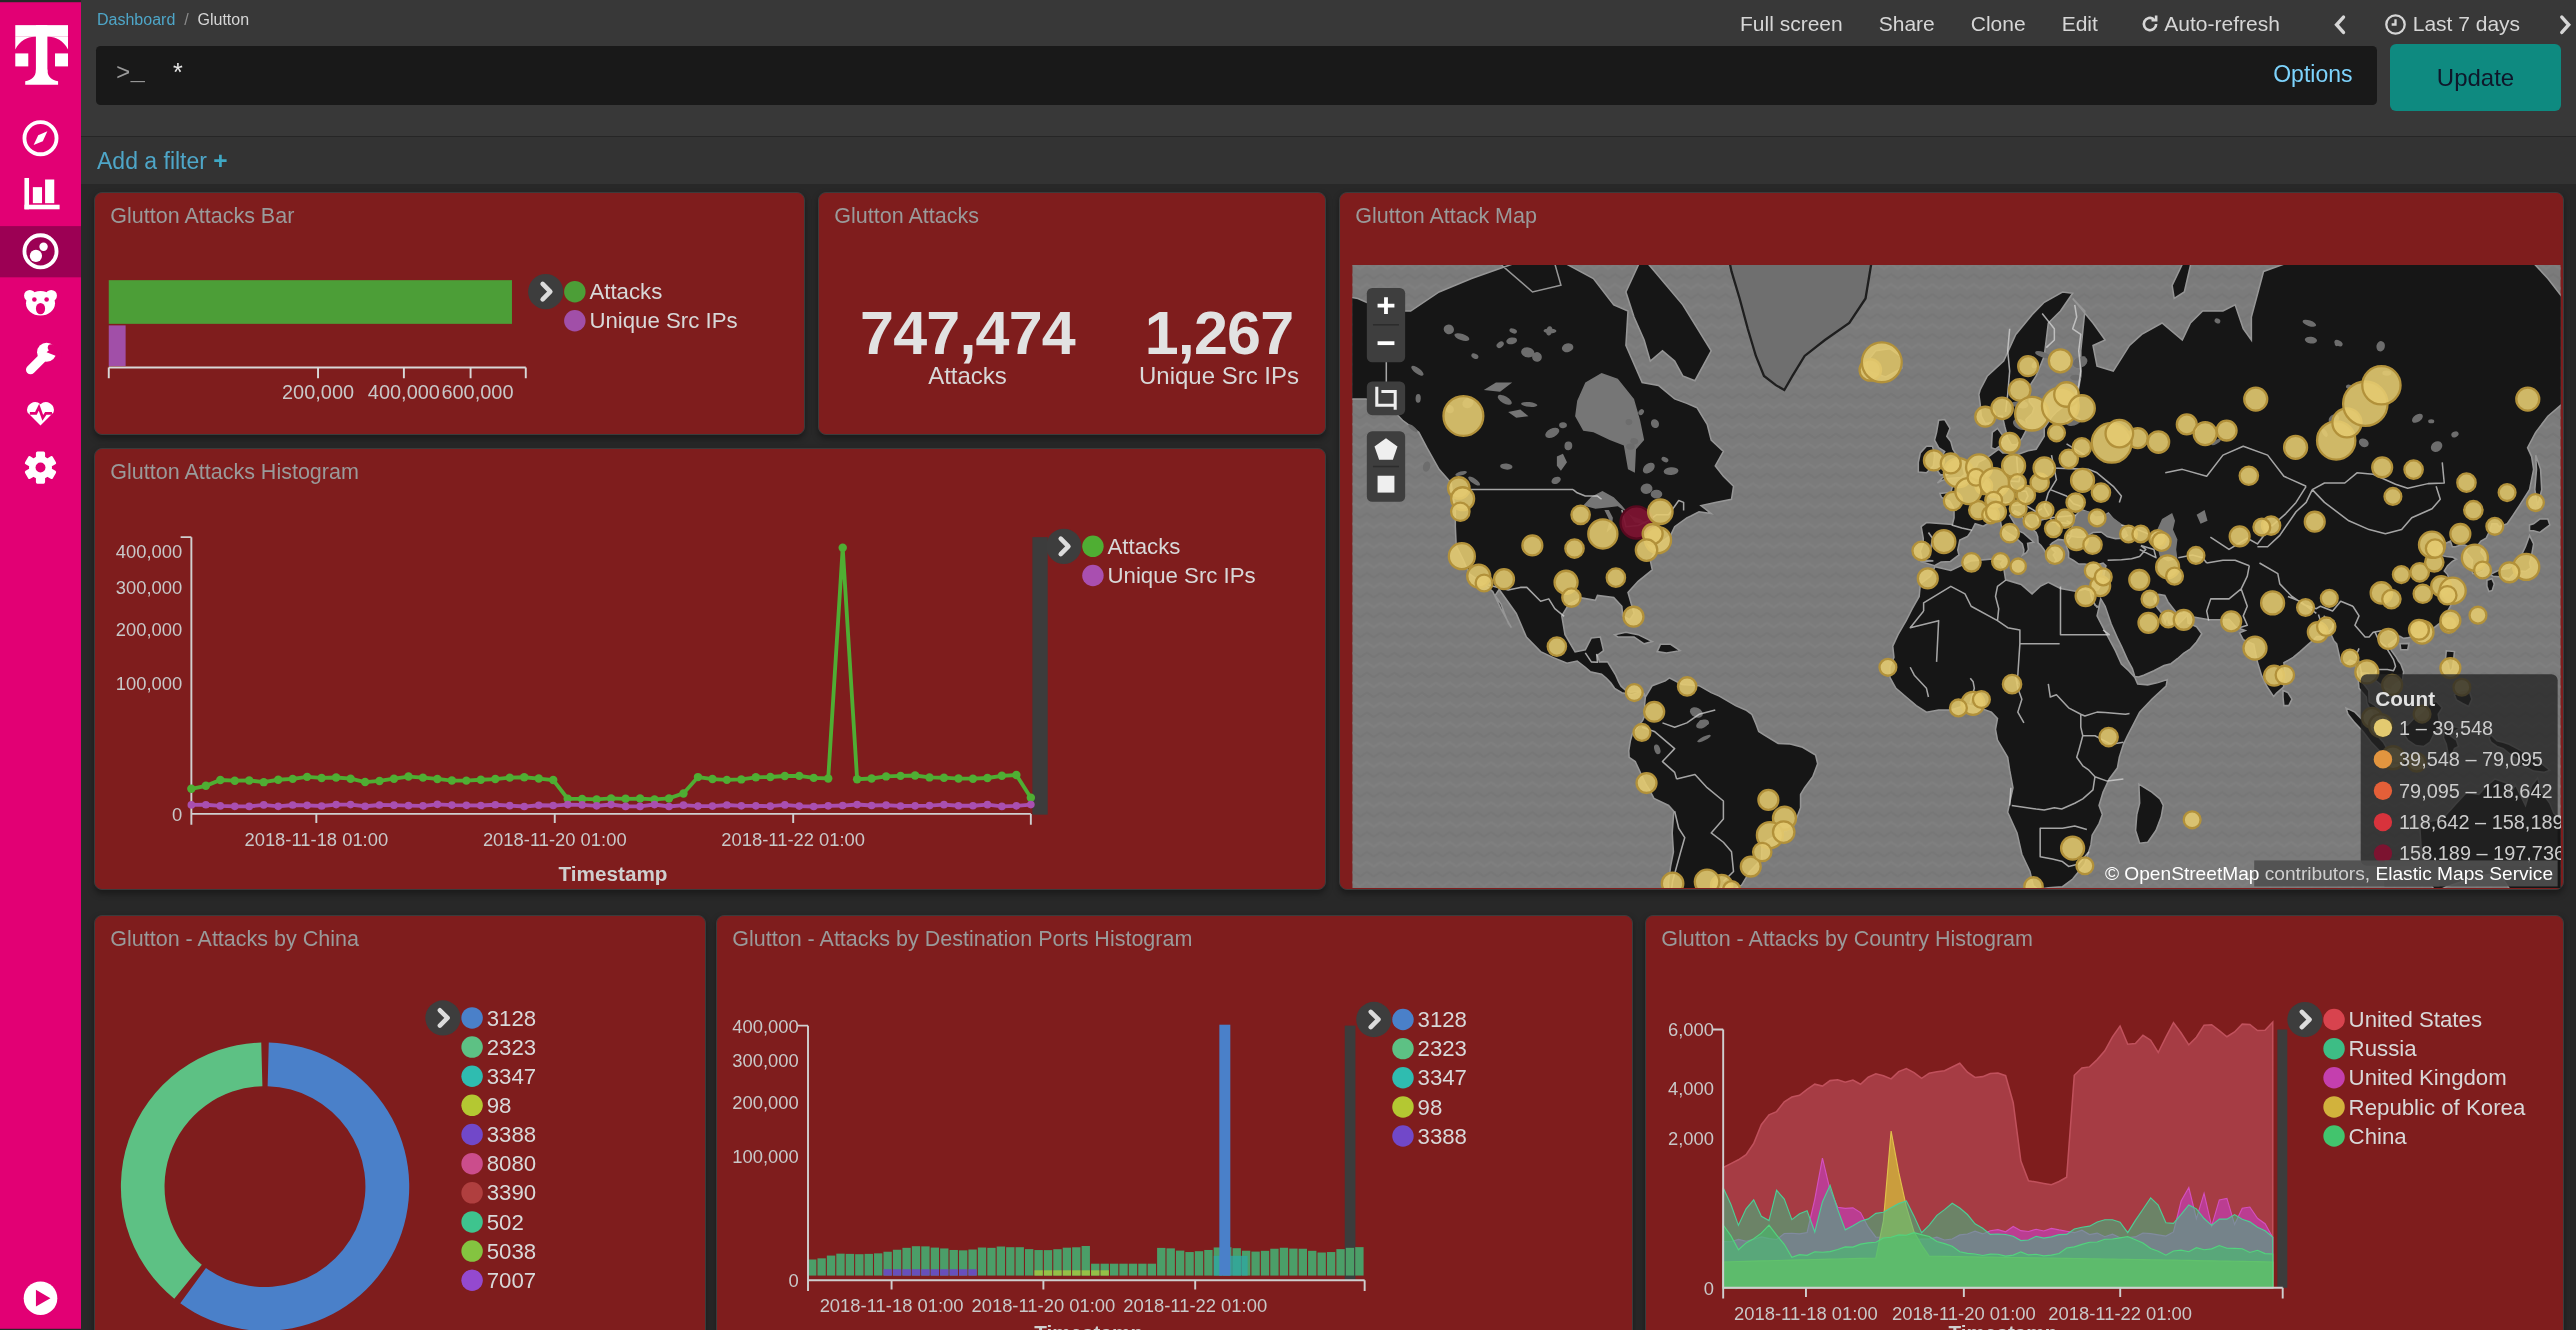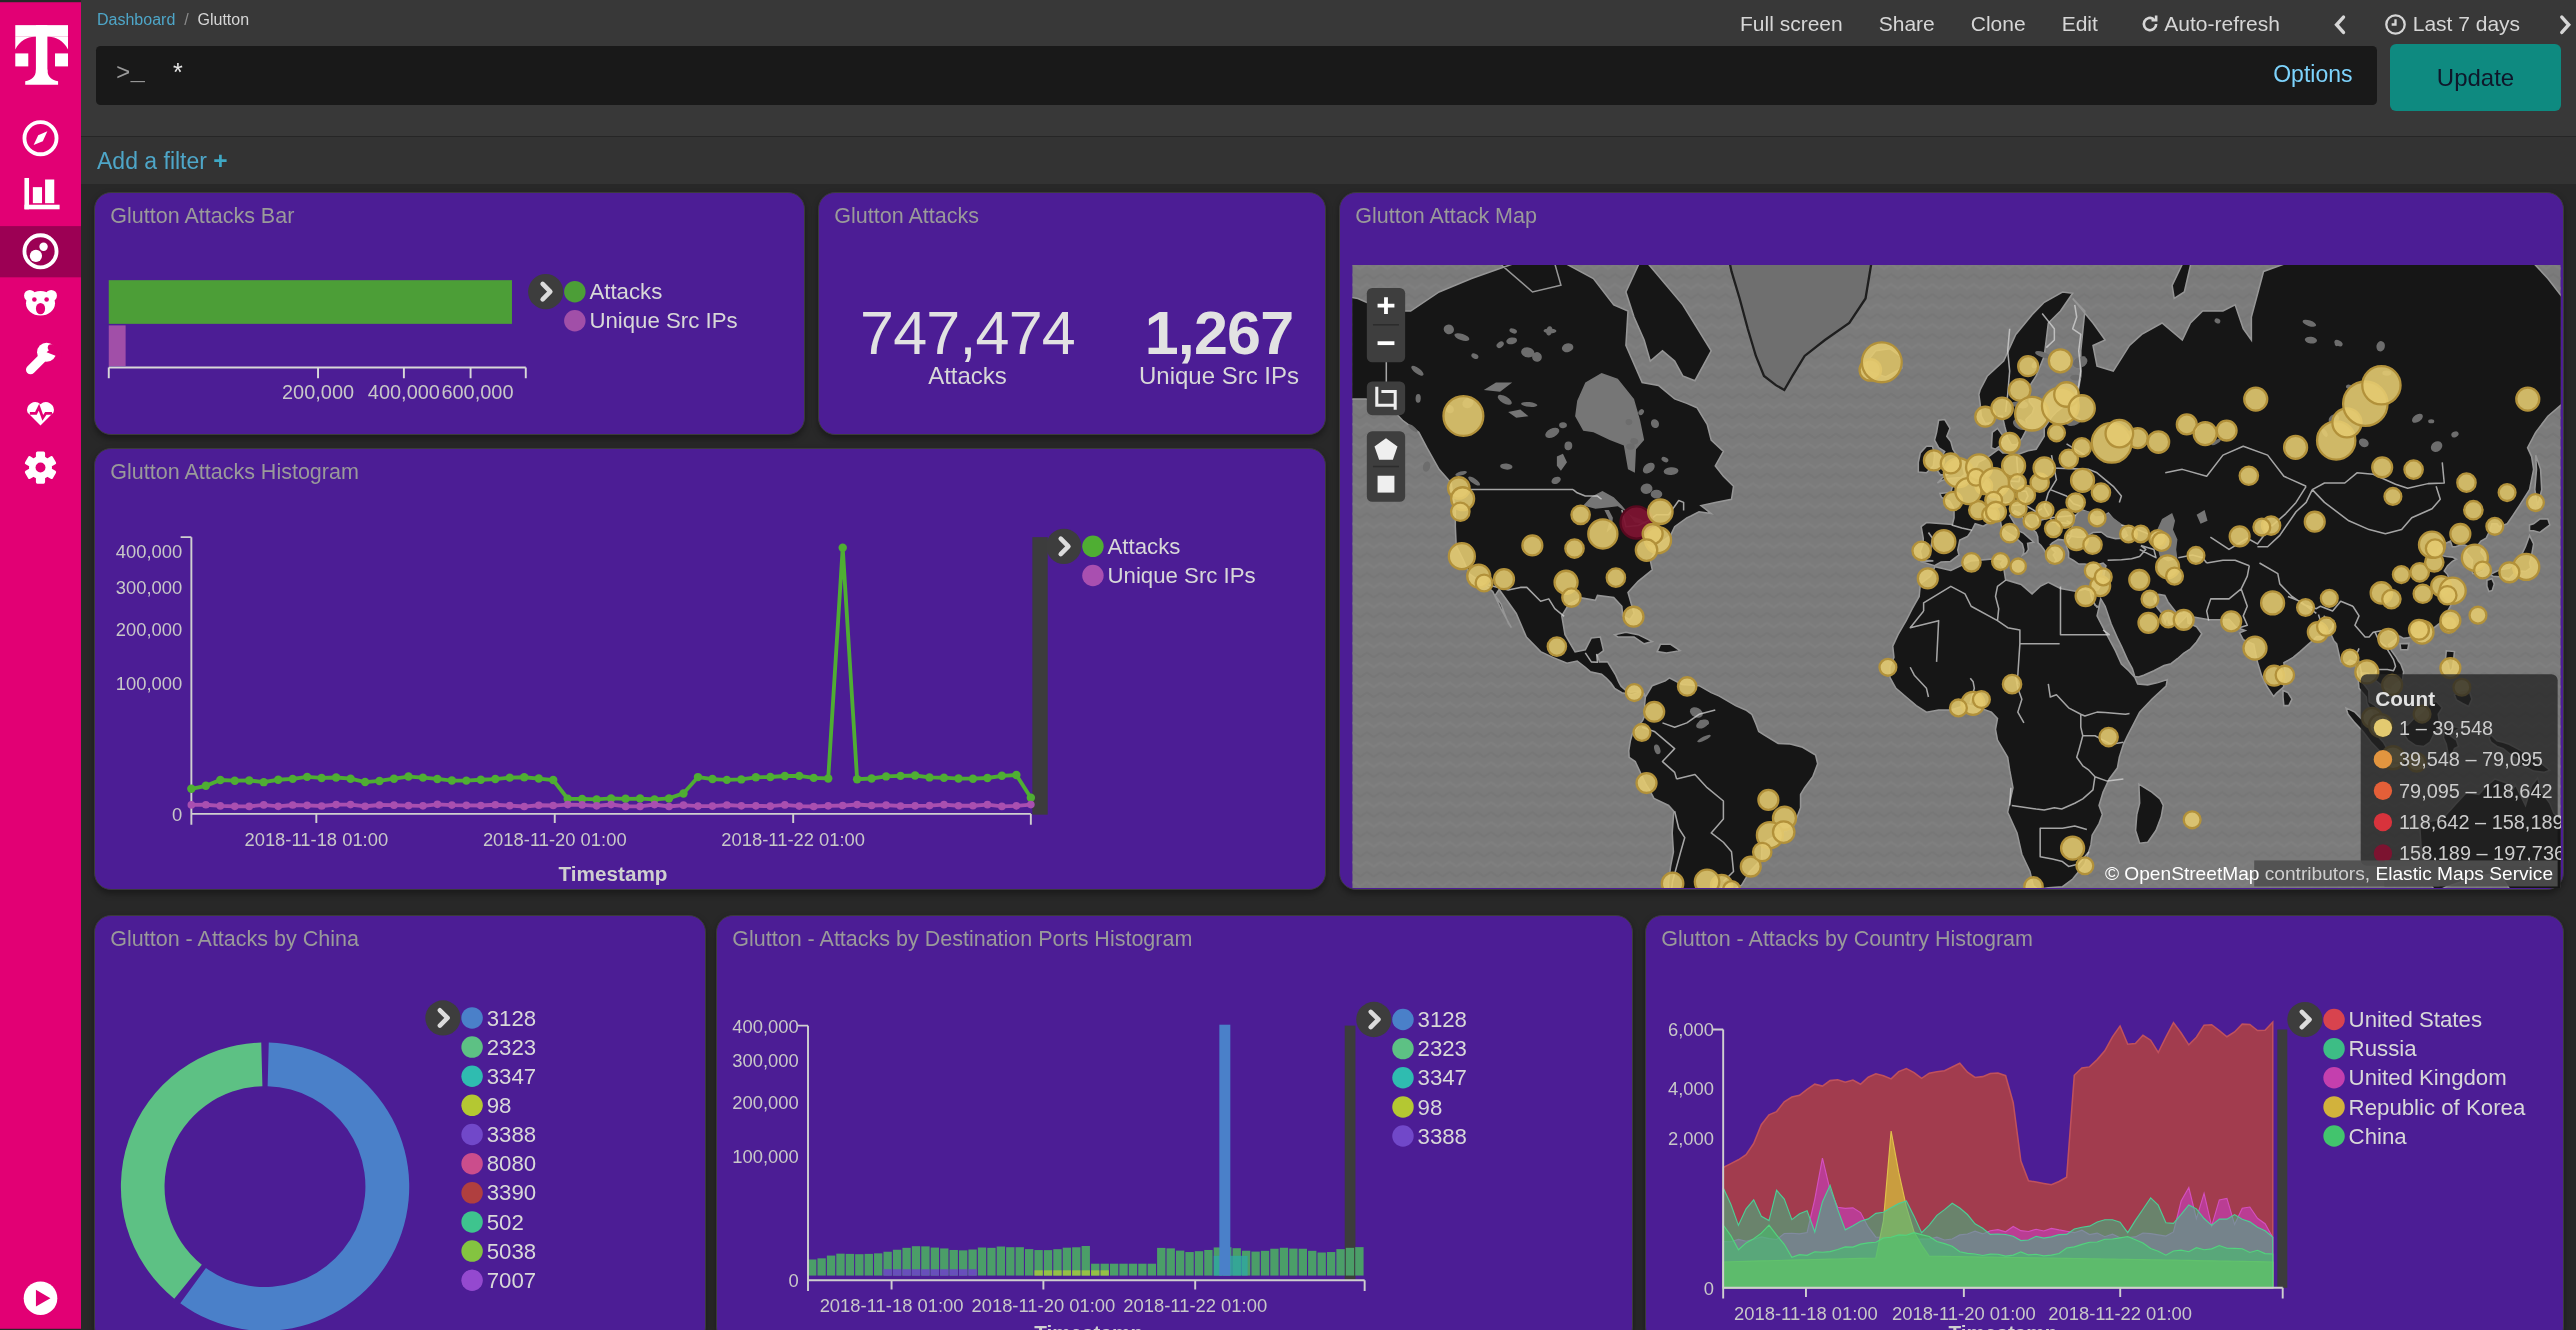--- a/index.html
+++ b/index.html
@@ -1,17 +1,17 @@
 <!DOCTYPE html>
 <html style="font-size:12.3px"><head><meta charset="utf-8"><title>Glutton - Kibana</title>
 <style>
 *{margin:0;padding:0;box-sizing:border-box}
 html,body{width:2576px;height:1331px;overflow:hidden;background:#282828;font-family:"Liberation Sans",sans-serif}
 #root{position:relative;width:2576px;height:1331px}
-.panel{position:absolute;background:#4c1d95;border:1.5px solid #3b3b3b;border-radius:17px;box-shadow:0 3.1px 6.1px rgba(0,0,0,0.35)}
+.panel{position:absolute;background:#7f1d1d;border:1.5px solid #3b3b3b;border-radius:8px;box-shadow:0 3.1px 6.1px rgba(0,0,0,0.35)}
 .ptitle{position:absolute;left:15.3px;top:10.7px;font-size:21.5px;color:#9a9a9a;white-space:nowrap}
 svg text{font-family:"Liberation Sans",sans-serif}
 </style></head><body>
 <div id="root">
 <div style="position:absolute;left:81px;top:0;width:2495px;height:136px;background:#383838"></div>
     <div style="position:absolute;left:81px;top:136px;width:2495px;height:48px;background:#333333;border-top:1.5px solid #262626"></div>
     <div style="position:absolute;left:97px;top:10.7px;font-size:16px"><span style="color:#4ea6c8">Dashboard</span><span style="color:#8a8a8a"> &nbsp;/&nbsp; </span><span style="color:#d6d6d6">Glutton</span></div>
     <div style="position:absolute;left:1740px;top:12.3px;font-size:21px;color:#d6d6d6">
 <span>Full screen</span><span style="margin-left:36px">Share</span><span style="margin-left:36px">Clone</span><span style="margin-left:36px">Edit</span>
 <span style="margin-left:36px"><svg width="20" height="20" viewBox="0 0 26 26" style="vertical-align:-2.3px">
@@ -52,21 +52,21 @@
       </g>
       <circle cx="627" cy="130" r="14" fill="#4c9e37"></circle>
       <text x="646" y="140" fill="#d8d8d8" font-size="29">Attacks</text>
       <circle cx="627" cy="168" r="14" fill="#a14fa8"></circle>
       <text x="646" y="178" fill="#d8d8d8" font-size="29">Unique Src IPs</text>
     </svg>
     <div class="panel" style="left:818px;top:192px;width:508px;height:243px">
       <div class="ptitle">Glutton Attacks</div>
     </div>
     <div style="position:absolute;left:818px;top:298px;width:299px;text-align:center">
-<div style="font-size:61px;font-weight:normal;color:#e2e2e2;letter-spacing:-0.8px">747,474</div>
+<div style="font-size:61px;font-weight:bold;color:#e2e2e2;letter-spacing:-0.8px">747,474</div>
 <div style="font-size:24px;color:#d8d8d8;margin-top:-6.1px">Attacks</div>
     </div>
 <div style="position:absolute;left:1104px;top:298px;width:230px;text-align:center">
 <div style="font-size:61px;font-weight:bold;color:#e2e2e2;letter-spacing:-0.8px">1,267</div>
 <div style="font-size:24px;color:#d8d8d8;margin-top:-6.1px">Unique Src IPs</div>
     </div>
     <div class="panel" style="left:1339px;top:192px;width:1225px;height:698px">
       <div class="ptitle">Glutton Attack Map</div>
     </div>
     <svg style="position:absolute;left:1352px;top:265px" width="1209" height="623" viewBox="1763 345 1577 813">

